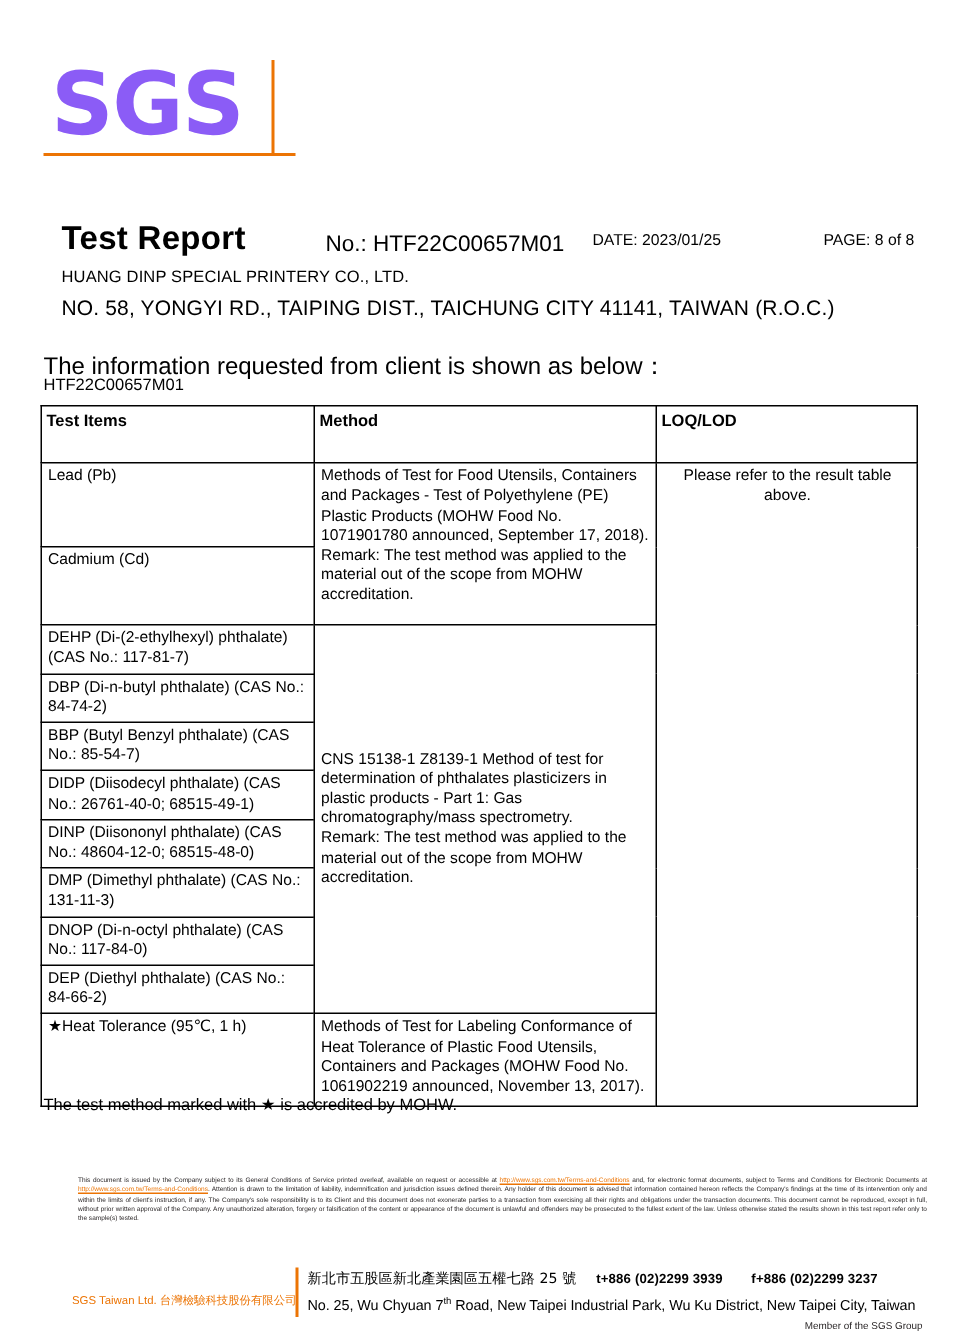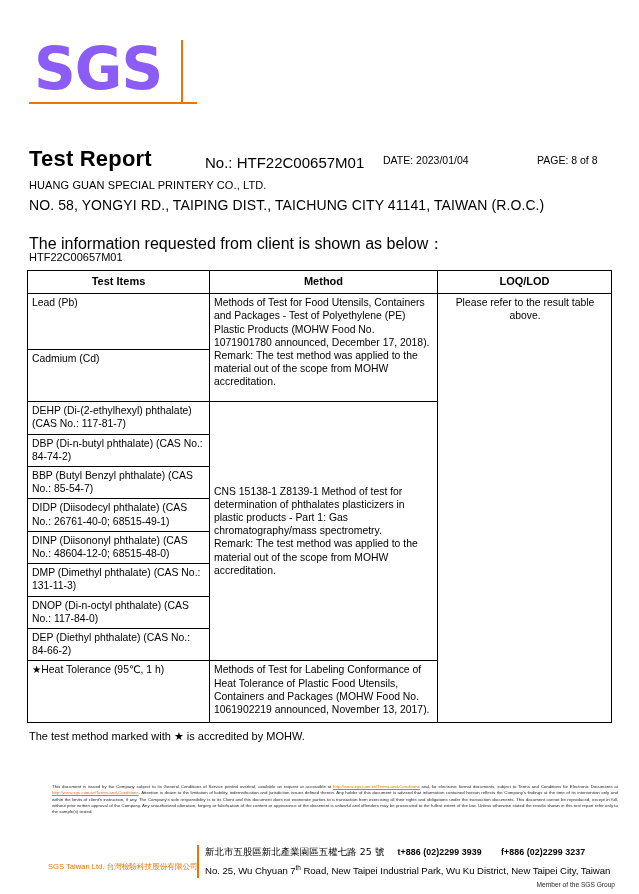--- a/index.html
+++ b/index.html
@@ -46,21 +46,21 @@
     left: -5px;
     top: 64px;
     width: 168px;
     height: 2px;
     background: #ec7404;
   }
 
   
   .header {
     position: absolute;
-    left: 29px;
+    left: 41px;
     top: 148px;
     width: 585px;
   }
   .header-row1 {
     position: relative;
     height: 26px;
   }
   .title-main {
     position: absolute;
     left: 0;
@@ -123,24 +123,24 @@
     table-layout: fixed;
   }
   .tbl td, .tbl th {
     border: 1px solid #000000;
     vertical-align: top;
     padding: 2px 3px 3px 4px;
     font-size: 10.4px;
     line-height: 13.2px;
   }
   .tbl th {
-    text-align: center;
+    text-align: left;
     font-weight: bold;
     font-size: 11px;
-    padding: 4px 3px 5px 3px;
+    padding: 4px 3px 20px 3px;
     vertical-align: middle;
   }
   .col-items { width: 182px; }
   .col-method { width: 228px; }
   .col-loq { width: 174px; }
 
   .cell-loq {
     text-align: center;
     vertical-align: middle;
     font-size: 10.4px;
@@ -238,24 +238,24 @@
 <div class="logo-area">
   <div class="logo-text">SGS</div>
   <div class="logo-vline"></div>
   <div class="logo-hline"></div>
 </div>
 
 <div class="header">
   <div class="header-row1">
     <div class="title-main">Test Report</div>
     <div class="hdr-no">No.: HTF22C00657M01</div>
-    <div class="hdr-date">DATE: 2023/01/04</div>
+    <div class="hdr-date">DATE: 2023/01/25</div>
     <div class="hdr-page">PAGE: 8 of 8</div>
   </div>
-  <div class="company-name">HUANG GUAN SPECIAL PRINTERY CO., LTD.</div>
+  <div class="company-name">HUANG DINP SPECIAL PRINTERY CO., LTD.</div>
   <div class="company-addr">NO. 58, YONGYI RD., TAIPING DIST., TAICHUNG CITY 41141, TAIWAN (R.O.C.)</div>
 </div>
 
 <div class="intro">The information requested from client is shown as below：</div>
 <div class="intro-ref">HTF22C00657M01</div>
 
 <table class="tbl">
   <colgroup>
     <col class="col-items">
     <col class="col-method">
@@ -265,21 +265,21 @@
     <tr>
       <th>Test Items</th>
       <th>Method</th>
       <th>LOQ/LOD</th>
     </tr>
   </thead>
   <tbody>
 
     <tr>
       <td style="height:56px">Lead (Pb)</td>
-      <td rowspan="2" class="cell-method" style="white-space:pre-line">Methods of Test for Food Utensils, Containers and Packages - Test of Polyethylene (PE) Plastic Products (MOHW Food No. 1071901780 announced, December 17, 2018).
+      <td rowspan="2" class="cell-method" style="white-space:pre-line">Methods of Test for Food Utensils, Containers and Packages - Test of Polyethylene (PE) Plastic Products (MOHW Food No. 1071901780 announced, September 17, 2018).
 Remark: The test method was applied to the material out of the scope from MOHW accreditation.</td>
       <td rowspan="11" class="cell-loq">Please refer to the result table above.</td>
     </tr>
 
     <tr>
       <td style="height:52px">Cadmium (Cd)</td>
     </tr>
 
     <tr>
       <td style="height:30px">DEHP (Di-(2-ethylhexyl) phthalate) (CAS No.: 117-81-7)</td>

